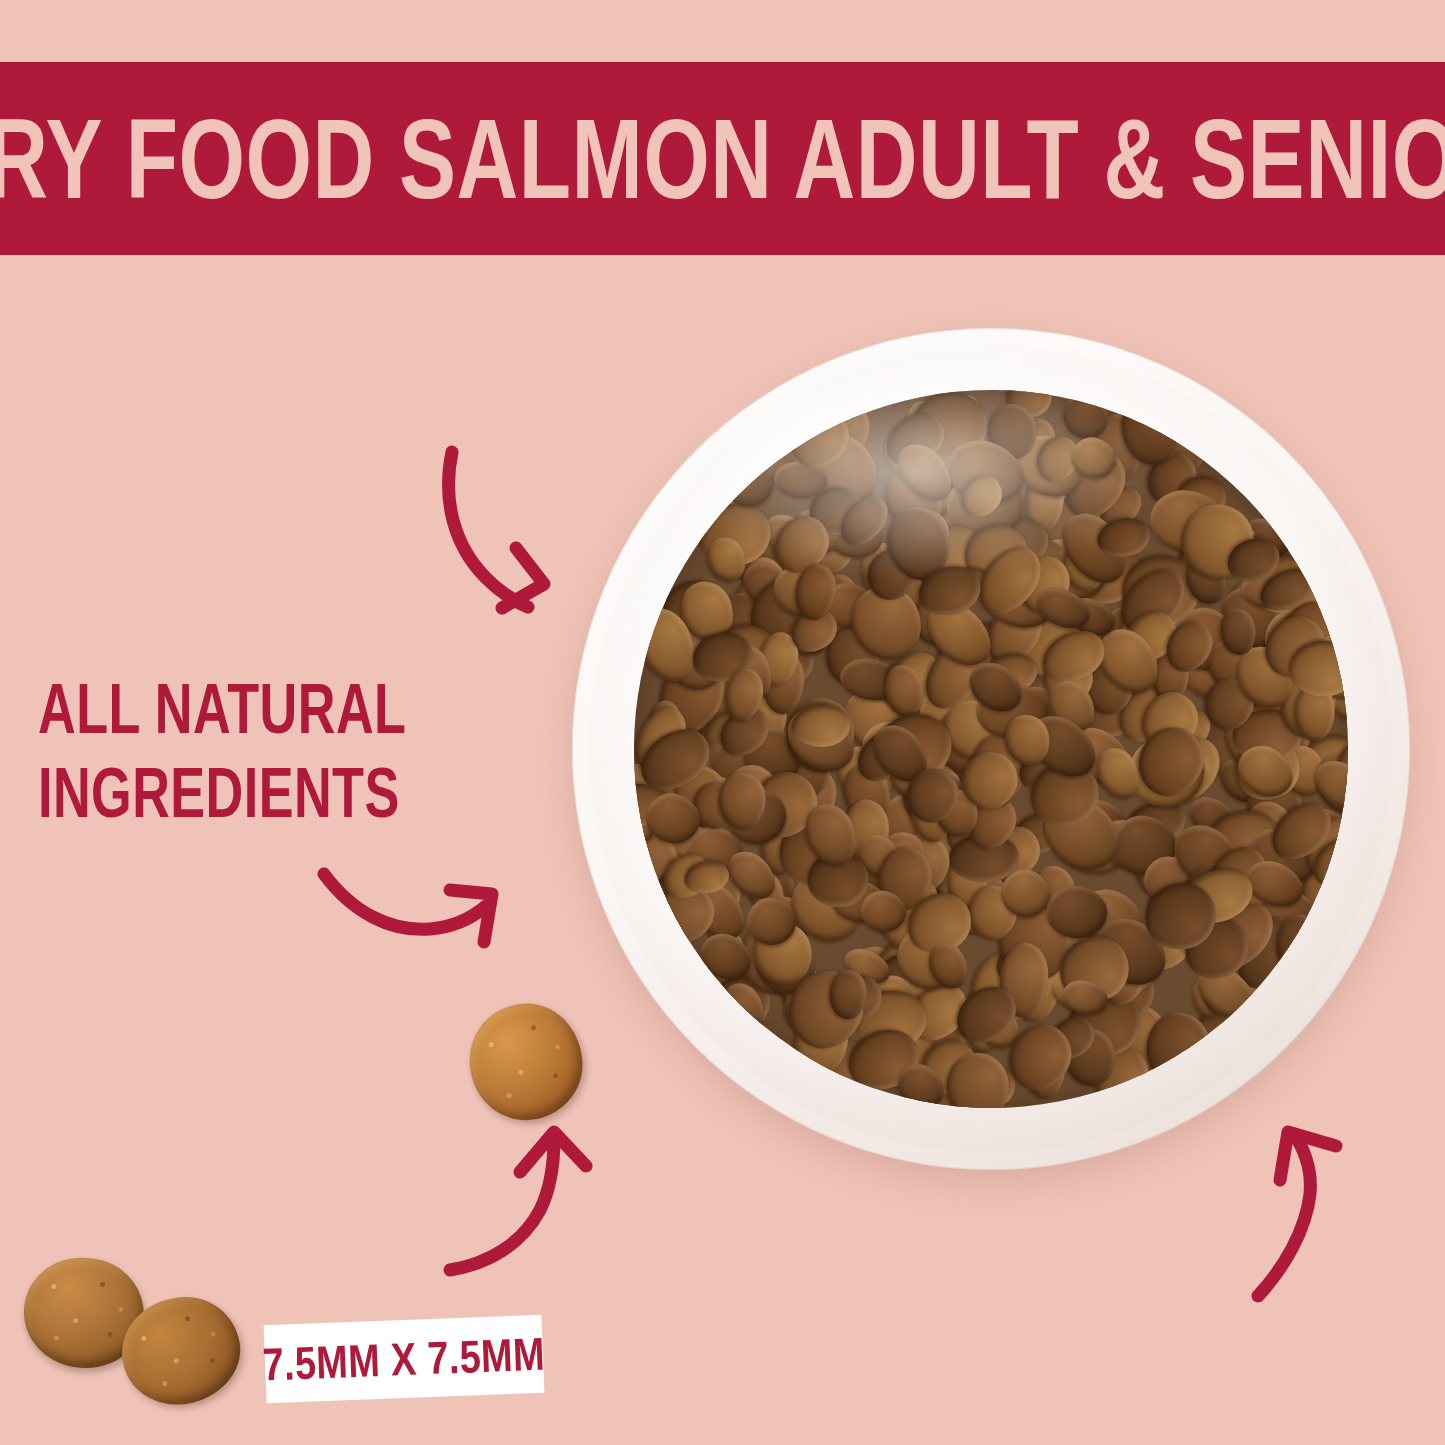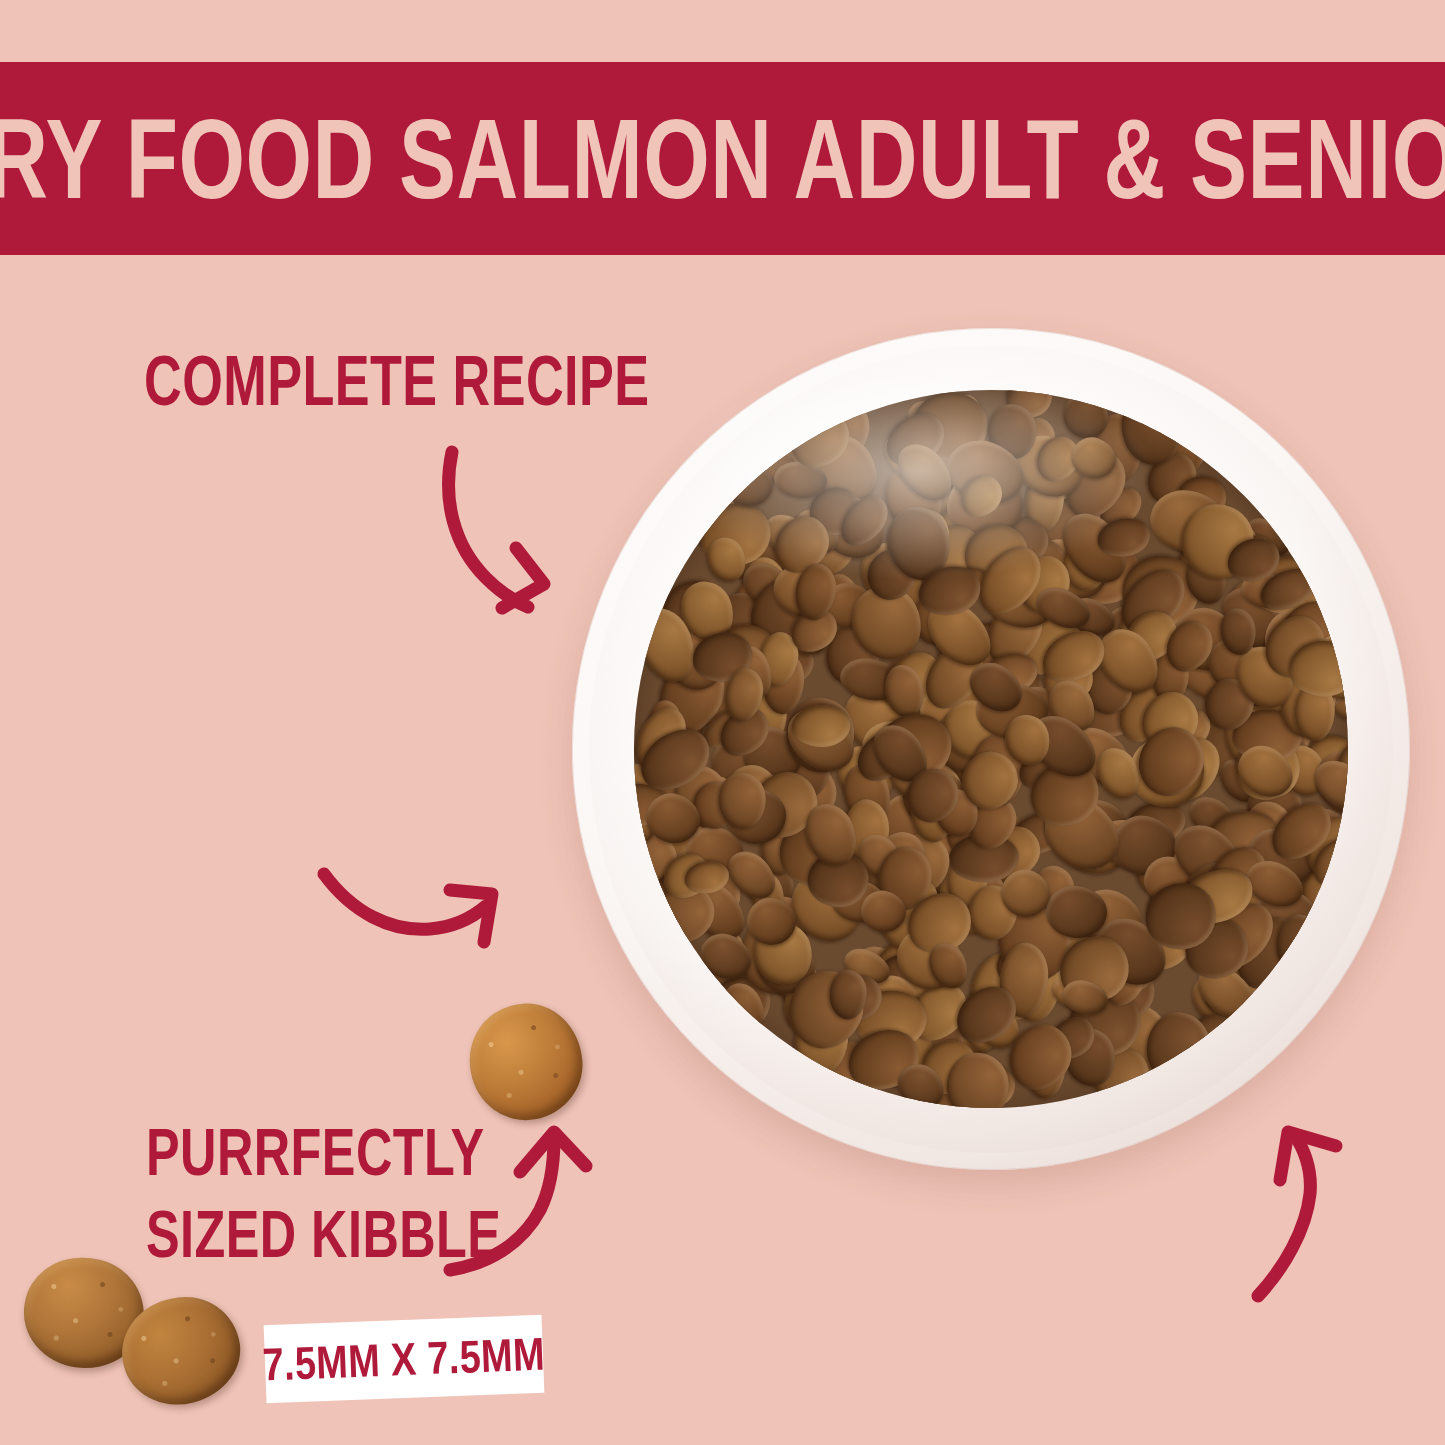--- a/index.html
+++ b/index.html
@@ -701,41 +701,38 @@
           <div class="kib" style="left: 396.677px; top: 356.117px; width: 50.9335px; height: 43.9854px; transform: rotate(76.6845deg); background: radial-gradient(circle at 34% 28%, rgb(163, 114, 63) 0%, rgb(129, 86, 44) 55%, rgb(89, 54, 24) 100%);"></div>
         </div>
     </div>
     <div id="bowl-gloss"></div>
   </div>
 
   <div id="header-banner">
     <div id="header-title">DRY FOOD SALMON ADULT &amp; SENIOR</div>
   </div>
 
-  <div id="label-complete-recipe" class="feature-label">
-    <span class="ln">COMPLETE RECIPE</span>
-  </div>
   <svg class="arrow-svg" style="left:424px; top:438px; width:168px; height:180px;" viewBox="0 0 168 180">
     <path class="arrow-stroke" stroke-width="13" d="M 28 14 C 18 62, 30 108, 62 140 C 78 156, 92 164, 104 169"></path>
     <path class="arrow-stroke" stroke-width="13" d="M 92 110 L 120 146 L 78 170"></path>
   </svg>
 
+  <div id="label-all-natural" class="feature-label">
+    <span class="ln">ALL NATURAL</span>
+    <span class="ln">INGREDIENTS</span>
+  </div>
   <svg class="arrow-svg" style="left:312px; top:862px; width:196px; height:112px;" viewBox="0 0 196 112">
     <path class="arrow-stroke" stroke-width="13" d="M 12 12 C 40 50, 78 70, 118 67 C 142 65, 160 56, 174 44"></path>
     <path class="arrow-stroke" stroke-width="13" d="M 138 28 L 180 32 L 172 80"></path>
   </svg>
 
   <div id="loose-kibble-single" class="loose-kibble">
     <div class="kib-speck"></div>
   </div>
 
-  <div id="label-purrfectly" class="feature-label">
-    <span class="ln">PURRFECTLY</span>
-    <span class="ln">SIZED KIBBLE</span>
-  </div>
   <svg class="arrow-svg" style="left:440px; top:1120px; width:164px; height:160px;" viewBox="0 0 164 160">
     <path class="arrow-stroke" stroke-width="13" d="M 10 150 C 48 144, 82 124, 100 90 C 110 70, 114 44, 114 18"></path>
     <path class="arrow-stroke" stroke-width="13" d="M 80 52 L 114 12 L 146 46"></path>
   </svg>
 
   <div id="loose-kibble-left" class="loose-kibble">
     <div class="kib-speck"></div>
   </div>
   <div id="loose-kibble-right" class="loose-kibble">
     <div class="kib-speck"></div>

